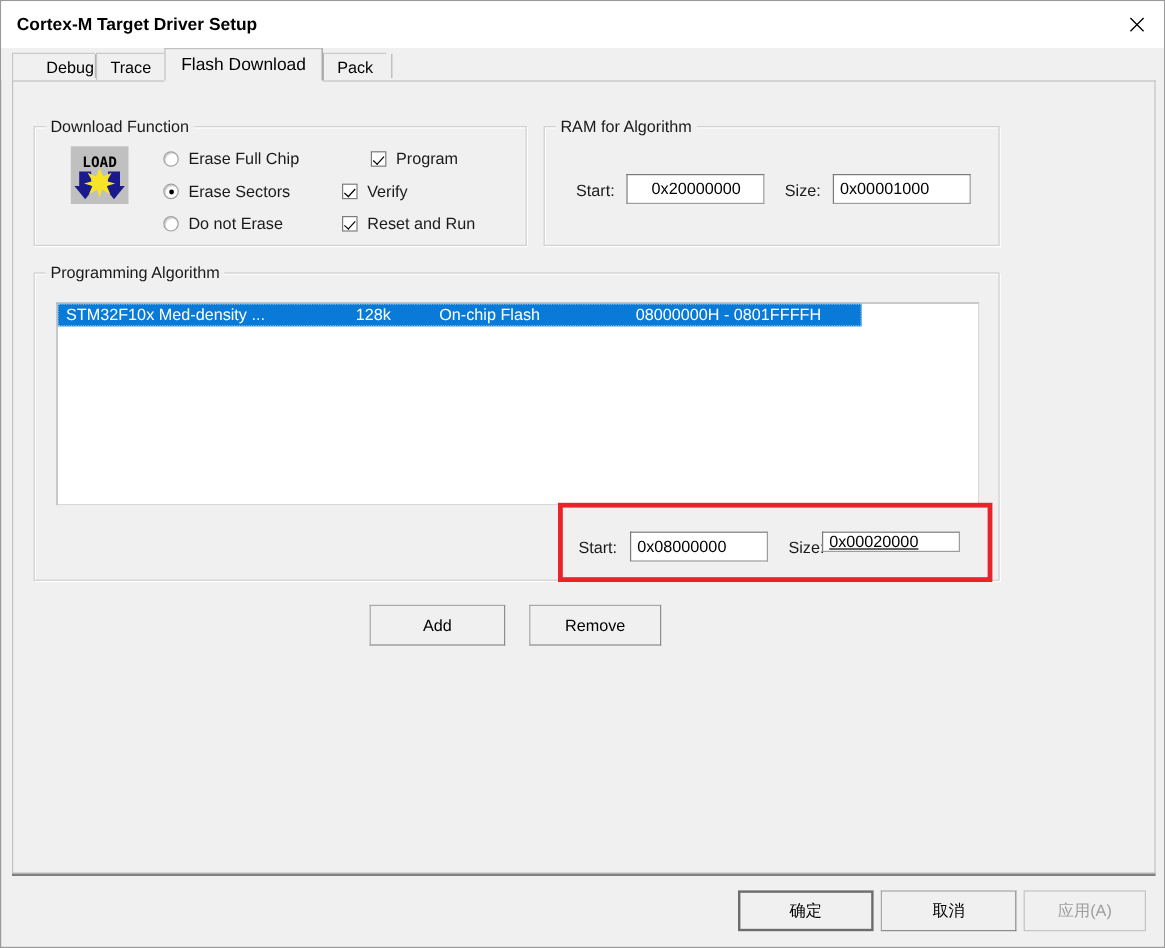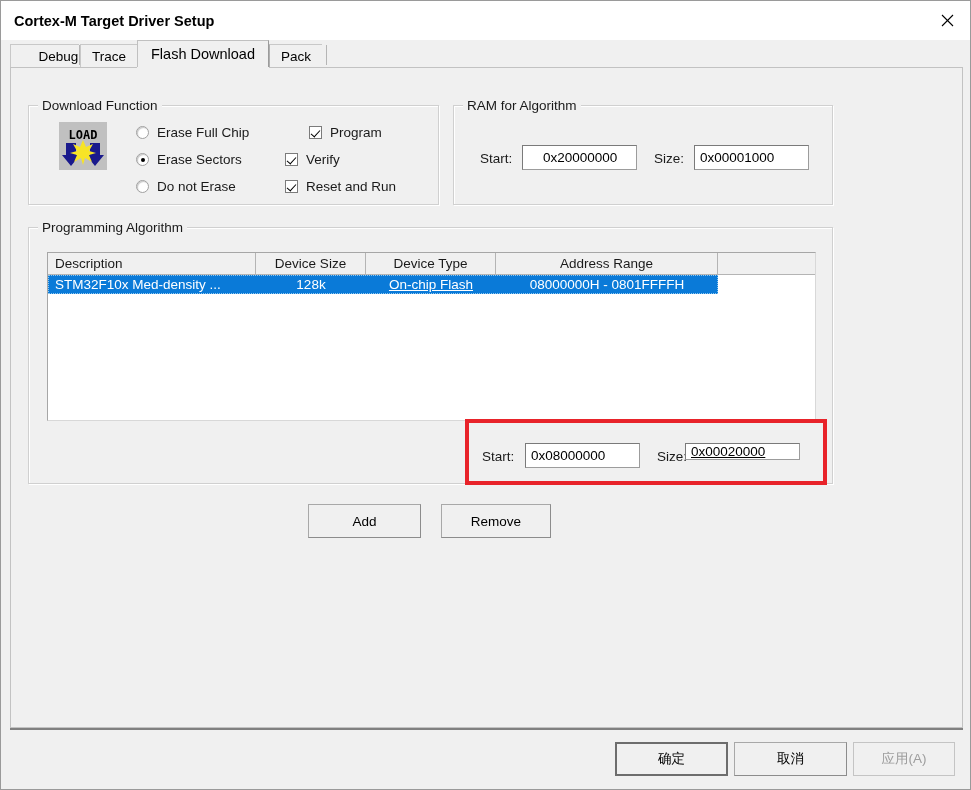--- a/index.html
+++ b/index.html
@@ -261,21 +261,21 @@
     cursor: default;
   }
   .td {
     box-sizing: border-box;
     font-size: 13.5px;
     white-space: nowrap;
     overflow: hidden;
   }
   .td.c0 { width: 208px; padding-left: 7px; }
   .td.c1 { width: 110px; text-align: center; }
-  .td.c2 { width: 130px; text-align: center; text-decoration: underline; }
+  .td.c2 { width: 130px; text-align: left; }
   .td.c3 { width: 222px; text-align: center; }
 
   
   #red-box {
     position: absolute;
     left: 464px; top: 418px;
     width: 362px; height: 66px;
     box-sizing: border-box;
     border: 4px solid #e8232a;
     pointer-events: none;
@@ -400,27 +400,20 @@
   <div class="field-label" style="left:479px; top:150px;">Start:</div>
   <div class="textbox" style="left:521px; top:144px; width:115px; height:25px;padding-left:20px;">0x20000000</div>
   <div class="field-label" style="left:653px; top:150px;">Size:</div>
   <div class="textbox" style="left:693px; top:144px; width:115px; height:25px;">0x00001000</div>
 
   <div class="group" style="left:27px; top:226px; width:805px; height:257px;">
     <div class="group-title">Programming Algorithm</div>
   </div>
 
   <div id="table">
-    <div id="table-header">
-      <div class="th c0">Description</div>
-      <div class="th c1">Device Size</div>
-      <div class="th c2">Device Type</div>
-      <div class="th c3">Address Range</div>
-      <div class="th c4"></div>
-    </div>
     <div class="row">
       <div class="td c0">STM32F10x Med-density ...</div>
       <div class="td c1">128k</div>
       <div class="td c2">On-chip Flash</div>
       <div class="td c3">08000000H - 0801FFFFH</div>
     </div>
   </div>
 
   <div class="field-label" style="left:481px; top:448px;">Start:</div>
   <div class="textbox" style="left:524px; top:442px; width:115px; height:25px;">0x08000000</div>

